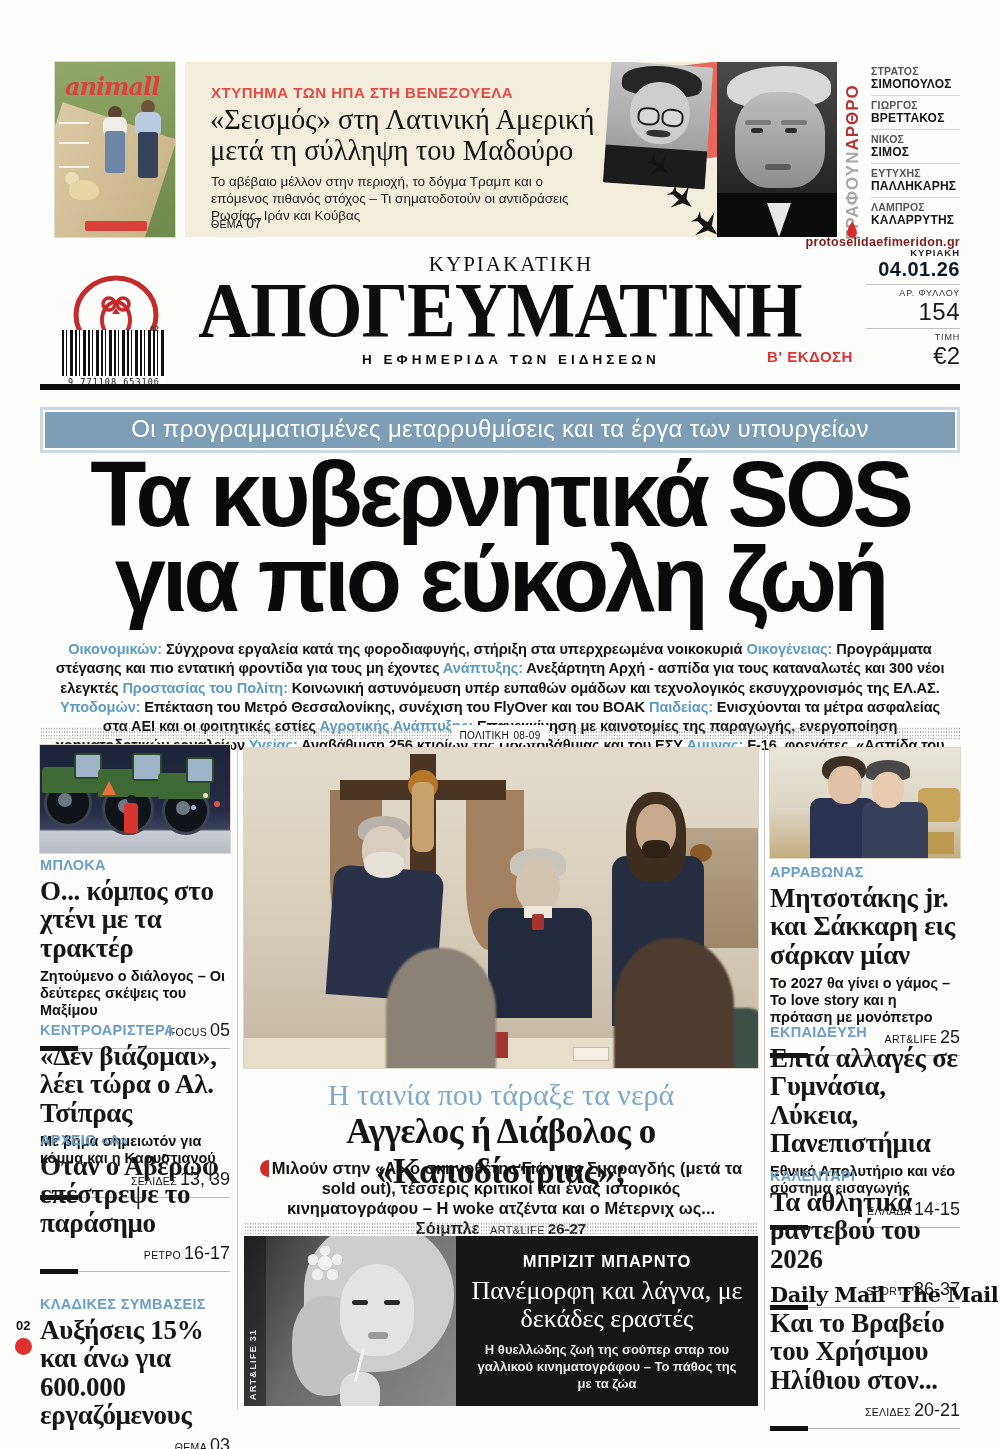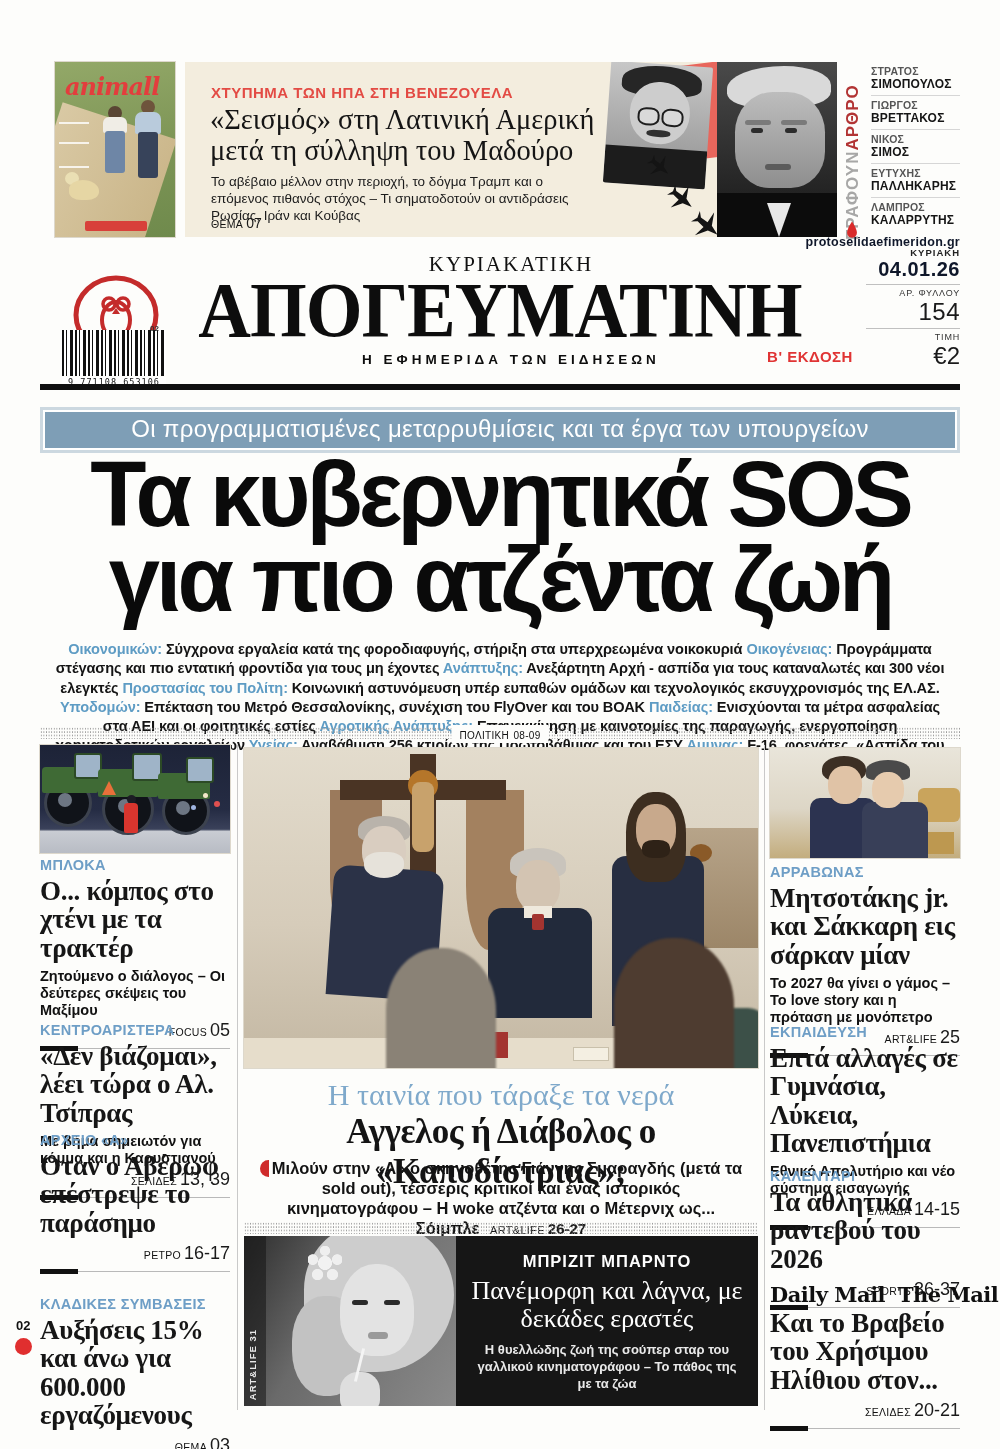--- a/index.html
+++ b/index.html
@@ -53,21 +53,21 @@
   .cols-title{position:absolute;left:-2px;top:0px;height:178px;width:20px;writing-mode:vertical-rl;transform:rotate(180deg);font-size:17px;letter-spacing:1px;text-align:left;}
   .cols-title .tr{color:#b23434;font-weight:bold;}
   .cols-title .tg{color:#8a8a8a;font-weight:bold;opacity:.75;}
   .drop{position:absolute;left:0px;top:158px;}
   .cols-list{position:absolute;left:26px;top:0;width:89px;}
   .colit{padding:3px 0 4px 0;border-bottom:1px solid #d6d6d6;}
   .colit:last-child{border-bottom:none;}
   .cfirst{font-size:10.5px;color:#555;font-weight:bold;letter-spacing:.2px;}
   .clast{font-size:12px;color:#151515;font-weight:bold;letter-spacing:.2px;}
 
-  .watermark{left:0;top:235px;width:960px;text-align:right;font-size:12.5px;font-weight:bold;color:#0f172a;letter-spacing:.3px;}
+  .watermark{left:0;top:235px;width:960px;text-align:right;font-size:12.5px;font-weight:bold;color:#7f1d1d;letter-spacing:.3px;}
 
   
   .mh-over{left:172px;top:252px;width:678px;text-align:center;font-size:21px;letter-spacing:2px;color:#111;}
   .owl{left:72px;top:274px;}
   .mh-title{left:150px;top:266px;width:700px;text-align:center;font-weight:bold;font-size:73px;letter-spacing:-1px;color:#0d0d0d;transform:scaleY(1.06);transform-origin:top;}
   .mh-tag{left:172px;top:352px;width:678px;text-align:center;font-size:13.5px;font-weight:bold;letter-spacing:4px;color:#0d0d0d;}
   .mh-ed{left:760px;top:348px;width:100px;text-align:center;font-size:15px;font-weight:bold;color:#e03434;letter-spacing:.5px;}
   .mh-info{left:866px;top:247px;width:94px;text-align:right;}
   .mh-info .day{font-size:9.5px;font-weight:bold;color:#222;letter-spacing:1px;}
   .mh-info .date{font-size:20px;font-weight:bold;color:#0f172a;letter-spacing:.5px;padding-bottom:3px;border-bottom:1px solid #c0c0c0;}
@@ -304,21 +304,21 @@
   <div class="abs barcode"></div>
   <div class="abs barcode-sup">02</div>
   <div class="abs barcode-num">9 771108 653106</div>
   <div class="abs mainrule"></div>
 
   <div class="abs band-outer">
     <div class="band">Οι προγραμματισμένες μεταρρυθμίσεις και τα έργα των υπουργείων</div>
   </div>
   <div class="abs bighead">
     <div>Τα κυβερνητικά SOS</div>
-    <div>για πιο ατζέντα ζωή</div>
+    <div>για πιο εύκολη ζωή</div>
   </div>
   <div class="abs lede"><span class="bluew">Οικονομικών:</span><span> Σύγχρονα εργαλεία κατά της φοροδιαφυγής, στήριξη στα υπερχρεωμένα νοικοκυριά </span><span class="bluew">Οικογένειας:</span><span> Προγράμματα στέγασης και πιο εντατική φροντίδα για τους μη έχοντες </span><span class="bluew">Ανάπτυξης:</span><span> Ανεξάρτητη Αρχή - ασπίδα για τους καταναλωτές και 300 νέοι ελεγκτές </span><span class="bluew">Προστασίας του Πολίτη:</span><span> Κοινωνική αστυνόμευση υπέρ ευπαθών ομάδων και τεχνολογικός εκσυγχρονισμός της ΕΛ.ΑΣ. </span><span class="bluew">Υποδομών:</span><span> Επέκταση του Μετρό Θεσσαλονίκης, συνέχιση του FlyOver και του ΒΟΑΚ </span><span class="bluew">Παιδείας:</span><span> Ενισχύονται τα μέτρα ασφαλείας στα ΑΕΙ και οι φοιτητικές εστίες </span><span class="bluew">Αγροτικής Ανάπτυξης:</span><span> Επανεκκίνηση με καινοτομίες της παραγωγής, ενεργοποίηση χρηματοδοτικών εργαλείων </span><span class="bluew">Υγείας:</span><span> Αναβάθμιση 256 κτιρίων της Πρωτοβάθμιας και του ΕΣΥ </span><span class="bluew">Αμυνας:</span><span> F-16, φρεγάτες, «Ασπίδα του Αχιλλέως»</span></div>
   <div class="abs politiki dots">
     <div class="lab">
       <span class="reflabel" style="font-size:10px">ΠΟΛΙΤΙΚΗ</span>
       <span class="reflabel" style="font-size:10px">08-09</span>
     </div>
   </div>
 
   <div class="abs vline" style="left:237px;top:745px;height:665px"></div>

